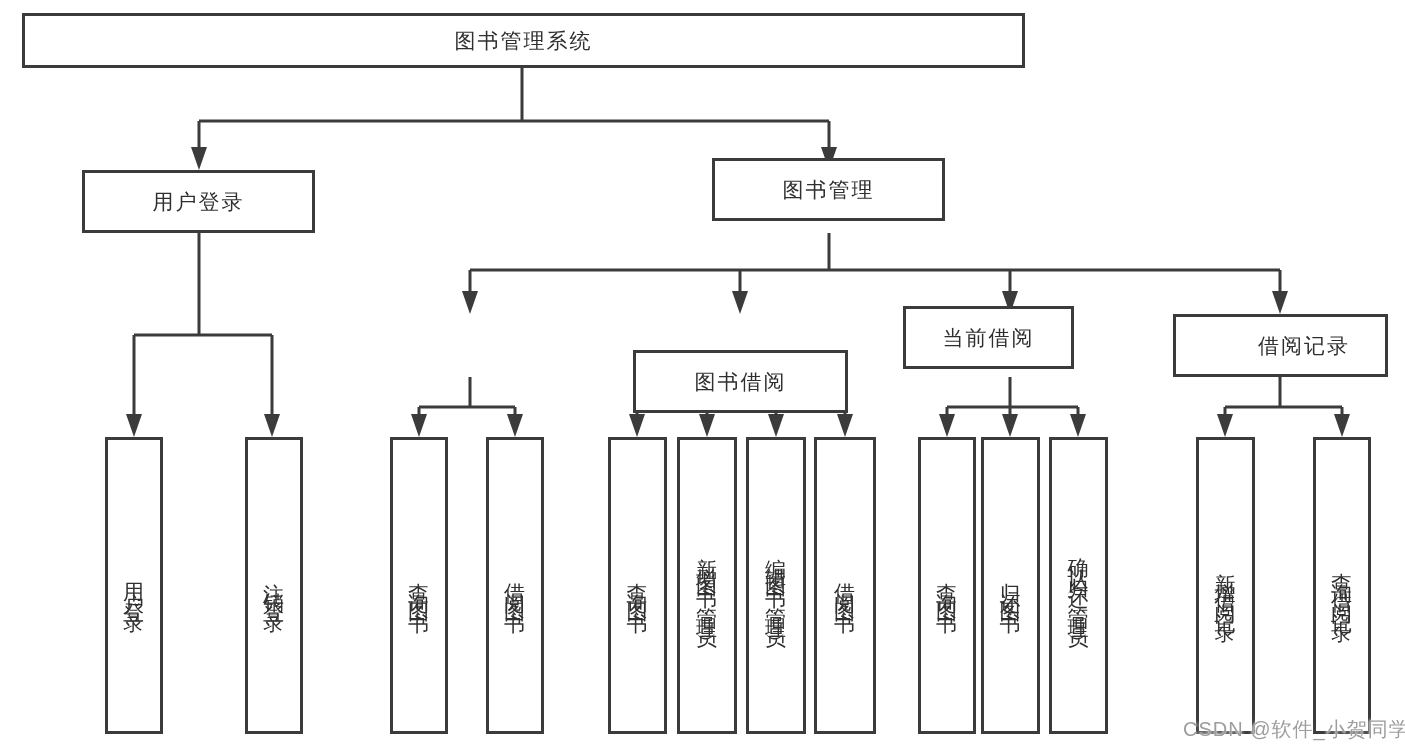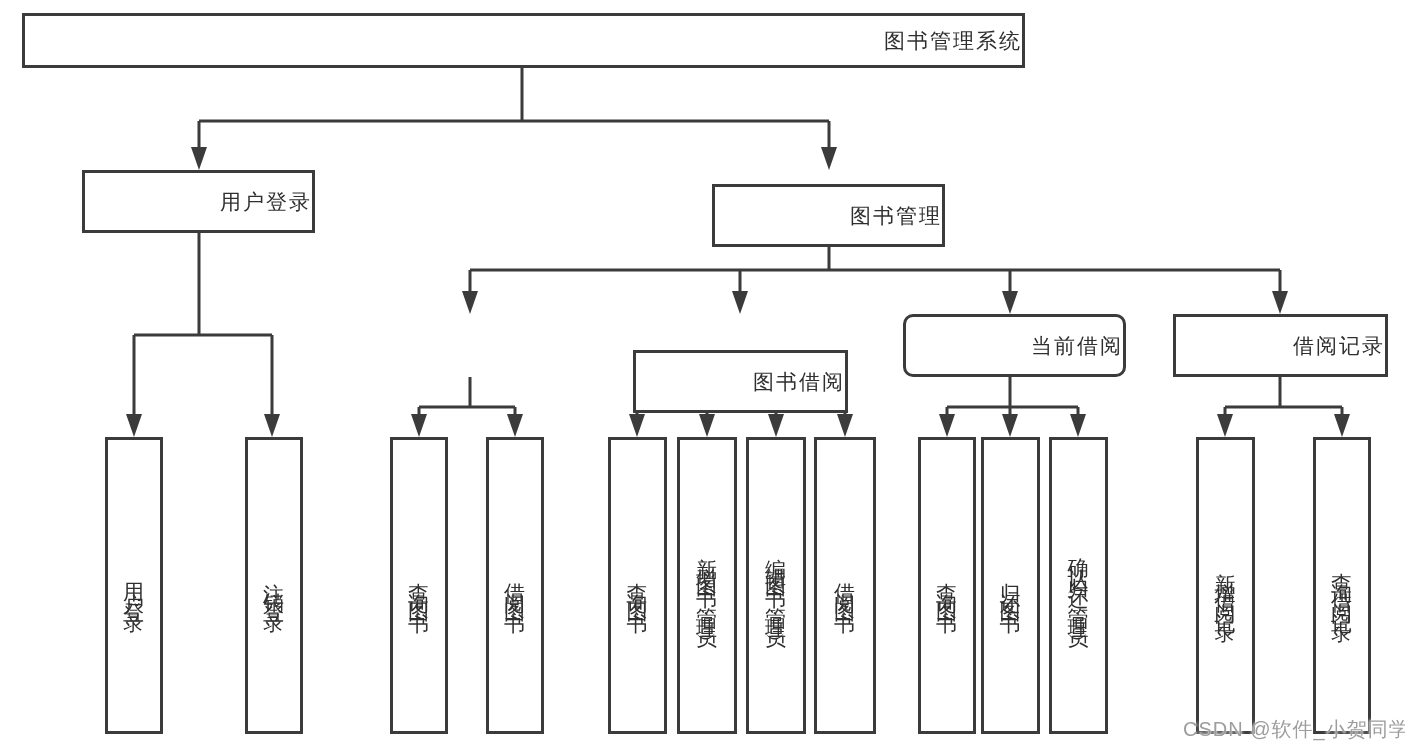--- a/index.html
+++ b/index.html
@@ -15,21 +15,21 @@
     overflow: hidden;
   }
   .connectors {
     position: absolute; left: 0; top: 0;
     width: 1405px; height: 747px;
   }
   .node {
     position: absolute;
     background: #ffffff;
     border: 3px solid #3b3b3b;
-    display: flex; align-items: center; justify-content: flex-end;
+    display: flex; align-items: center; justify-content: center;
     color: #2f2f2f;
     font-size: 21px;
     letter-spacing: 2px;
     z-index: 2;
   }
   .vnode {
     position: absolute;
     top: 437px; height: 297px;
     background: #ffffff;
     border: 3px solid #3b3b3b;
@@ -100,28 +100,28 @@
     </g>
   </svg>
 
   <div class="node" style="left:22px; top:13px; width:1003px; height:55px;">
     <span>图书管理系统</span>
   </div>
 
   <div class="node" style="left:82px; top:170px; width:233px; height:63px;">
     <span>用户登录</span>
   </div>
-  <div class="node" style="left:712px; top:184px; width:233px; height:63px;">
+  <div class="node" style="left:712px; top:158px; width:233px; height:63px;">
     <span>图书管理</span>
   </div>
 
   <div class="node" style="left:633px; top:314px; width:215px; height:63px;margin-top:36px;">
     <span>图书借阅</span>
   </div>
-  <div class="node" style="left:903px; top:314px; width:223px; height:63px;border-radius:10px;">
+  <div class="node" style="left:903px; top:306px; width:171px; height:63px;">
     <span>当前借阅</span>
   </div>
   <div class="node" style="left:1173px; top:314px; width:215px; height:63px;padding-left:47px;">
     <span>借阅记录</span>
   </div>
 
   <div class="vnode" style="left:105px; width:58px;">
     <span class="vlbl">用户登录</span>
   </div>
   <div class="vnode" style="left:245px; width:58px;">

